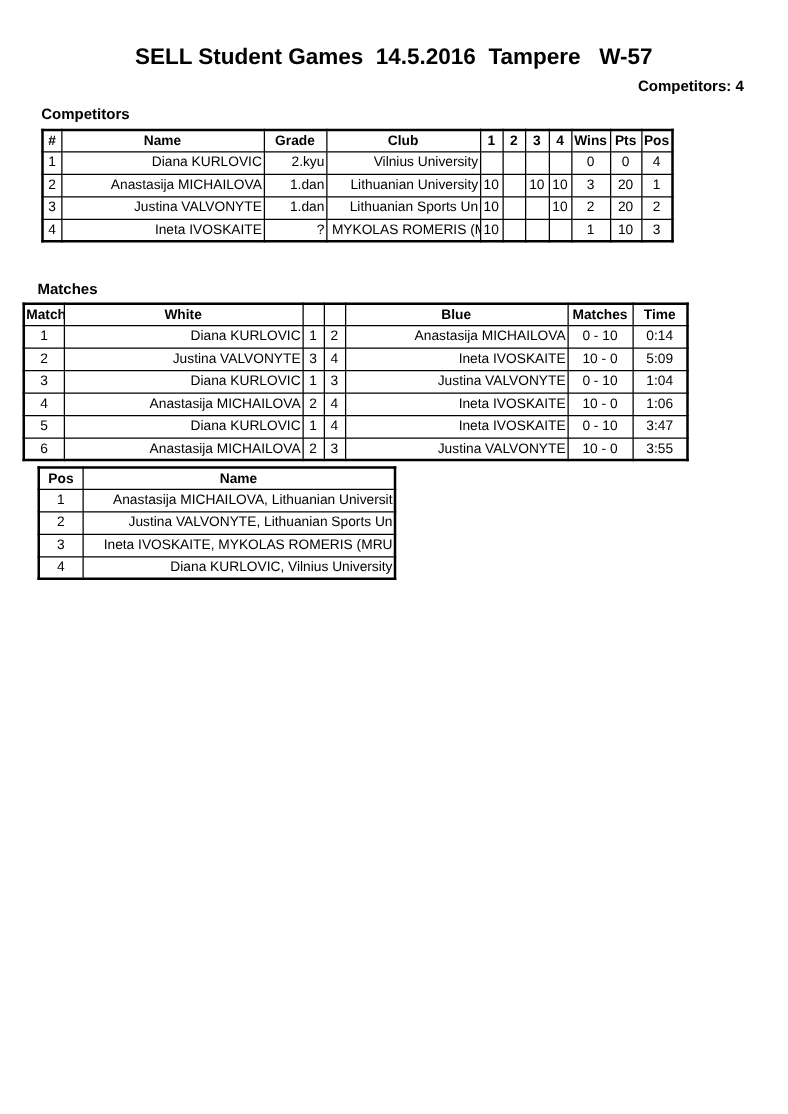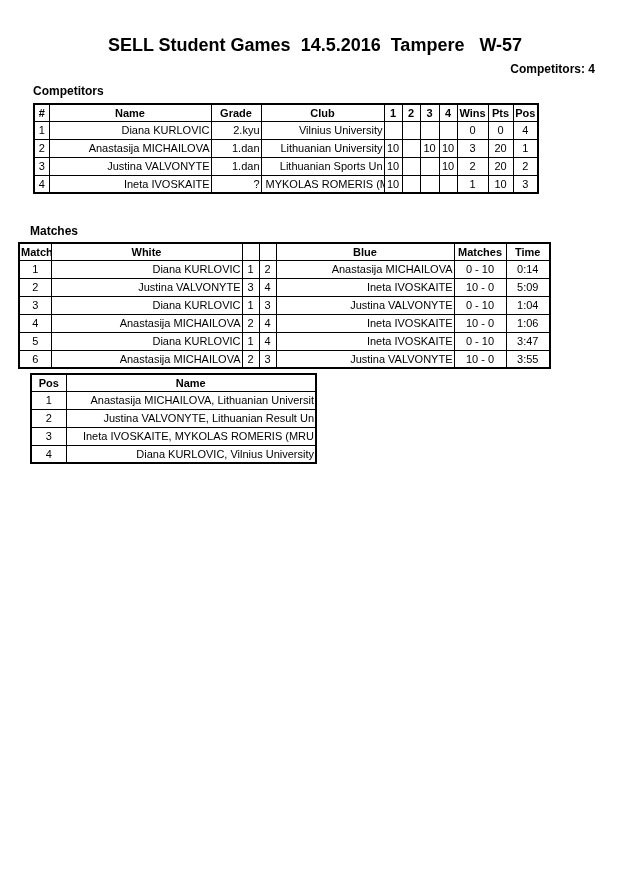--- a/index.html
+++ b/index.html
@@ -246,21 +246,21 @@
         <th>Name</th>
       </tr>
     </thead>
     <tbody>
       <tr>
         <td class="ac">1</td>
         <td class="al">Anastasija MICHAILOVA, Lithuanian Universit</td>
       </tr>
       <tr>
         <td class="ac">2</td>
-        <td class="al">Justina VALVONYTE, Lithuanian Result Un</td>
+        <td class="al">Justina VALVONYTE, Lithuanian Sports Un</td>
       </tr>
       <tr>
         <td class="ac">3</td>
         <td class="al">Ineta IVOSKAITE, MYKOLAS ROMERIS (MRU</td>
       </tr>
       <tr>
         <td class="ac">4</td>
         <td class="al">Diana KURLOVIC, Vilnius University</td>
       </tr>
     </tbody>

